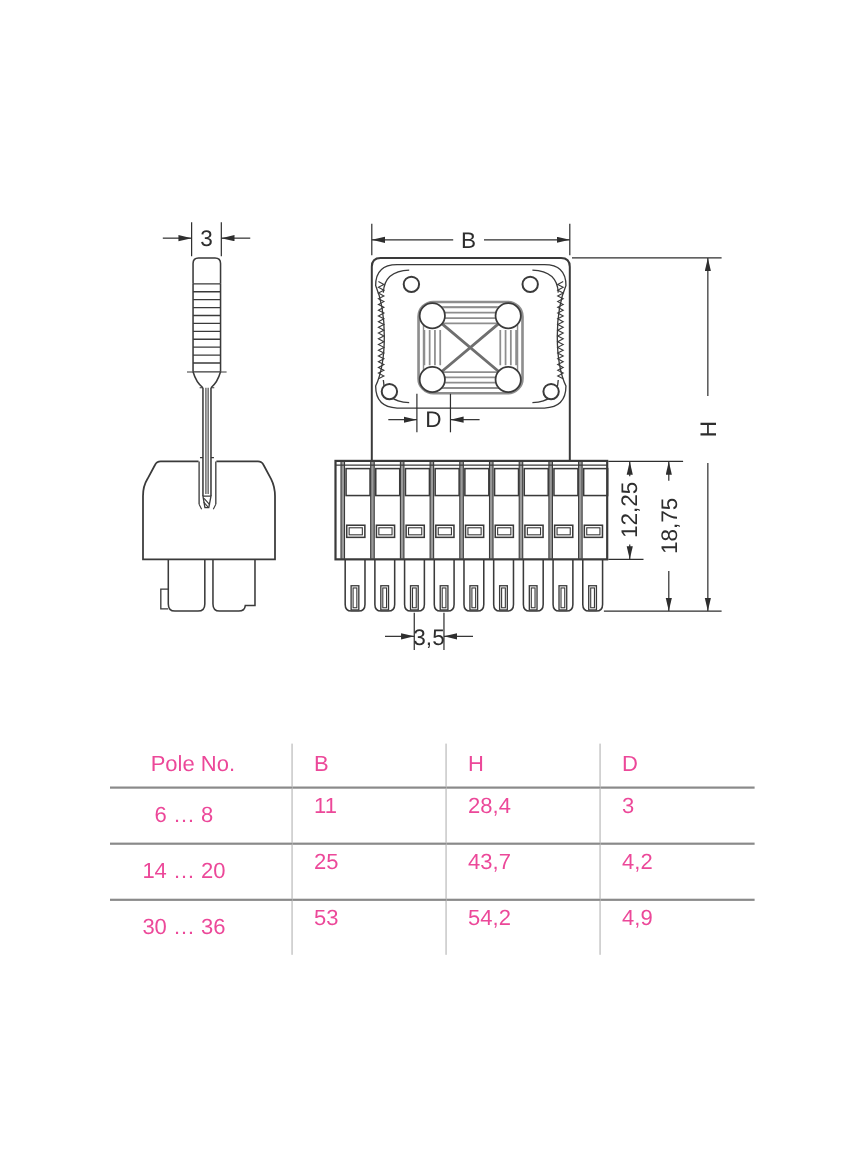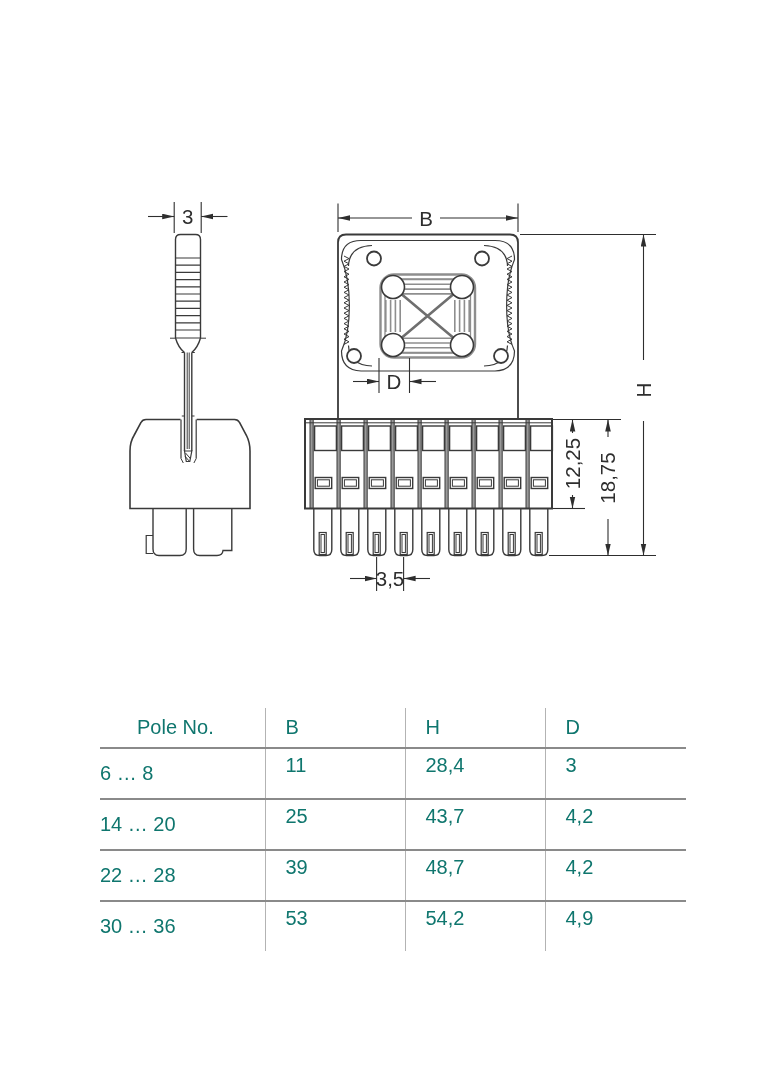--- a/index.html
+++ b/index.html
@@ -8,29 +8,29 @@
   svg{position:absolute;top:0;left:0;}
   svg .ln{stroke:#3a3a3a;fill:none;}
   svg .s10{stroke-width:1;} svg .s12{stroke-width:1.2;} svg .s14{stroke-width:1.4;}
   svg .s16{stroke-width:1.6;} svg .s18{stroke-width:1.8;} svg .s20{stroke-width:2;}
   svg .dim{stroke:#2e2e2e;stroke-width:1.1;fill:none;}
   svg .gray{stroke:#8e8e8e;fill:none;}
   svg .dgray{stroke:#6f6f6f;fill:none;}
   svg .grayfill{fill:#9a9a9a;stroke:none;}
   svg .wfill{fill:#ffffff;}
   .dimtxt{font-family:"Liberation Sans",sans-serif;font-size:20.5px;fill:#2e2e2e;}
-  .spec-table{position:absolute;left:100px;top:708px;width:586px;border-collapse:collapse;
-              color:#0f766e;font-size:20px;}
+  .spec-table{position:absolute;left:100px;top:676px;width:586px;border-collapse:collapse;
+              color:#ec4899;font-size:20px;}
   .spec-table th{font-weight:normal;text-align:left;height:39px;padding:0 0 0 20px;
                  border-bottom:2px solid #8a8a8a;vertical-align:middle;}
   .spec-table td{height:33px;padding:0 0 16px 20px;vertical-align:middle;}
   .spec-table tr:not(:last-child) td{border-bottom:2px solid #8a8a8a;}
   .spec-table th+th,.spec-table td+td{border-left:1.5px solid #b3b3b3;}
   .spec-table th.c1{padding-left:37px;}
-  .spec-table td.c1{padding:0 30px 0 0;}
+  .spec-table td.c1{text-align:center;padding:0 30px 0 0;}
 </style>
 </head>
 <body>
 
 <div class="page">
 
   <svg width="784" height="640" viewBox="0 0 784 640">
     <defs>
       <marker id="ah" markerUnits="userSpaceOnUse" markerWidth="13" markerHeight="7" refX="12" refY="3" orient="auto-start-reverse">
         <path d="M0,0.2 L12,3 L0,5.8 Z" fill="#2e2e2e"></path>
@@ -191,26 +191,20 @@
         <td>28,4</td>
         <td>3</td>
       </tr>
       <tr>
         <td class="c1">14 … 20</td>
         <td>25</td>
         <td>43,7</td>
         <td>4,2</td>
       </tr>
       <tr>
-        <td class="c1">22 … 28</td>
-        <td>39</td>
-        <td>48,7</td>
-        <td>4,2</td>
-      </tr>
-      <tr>
         <td class="c1">30 … 36</td>
         <td>53</td>
         <td>54,2</td>
         <td>4,9</td>
       </tr>
     </tbody>
   </table>
 
 </div>
 

